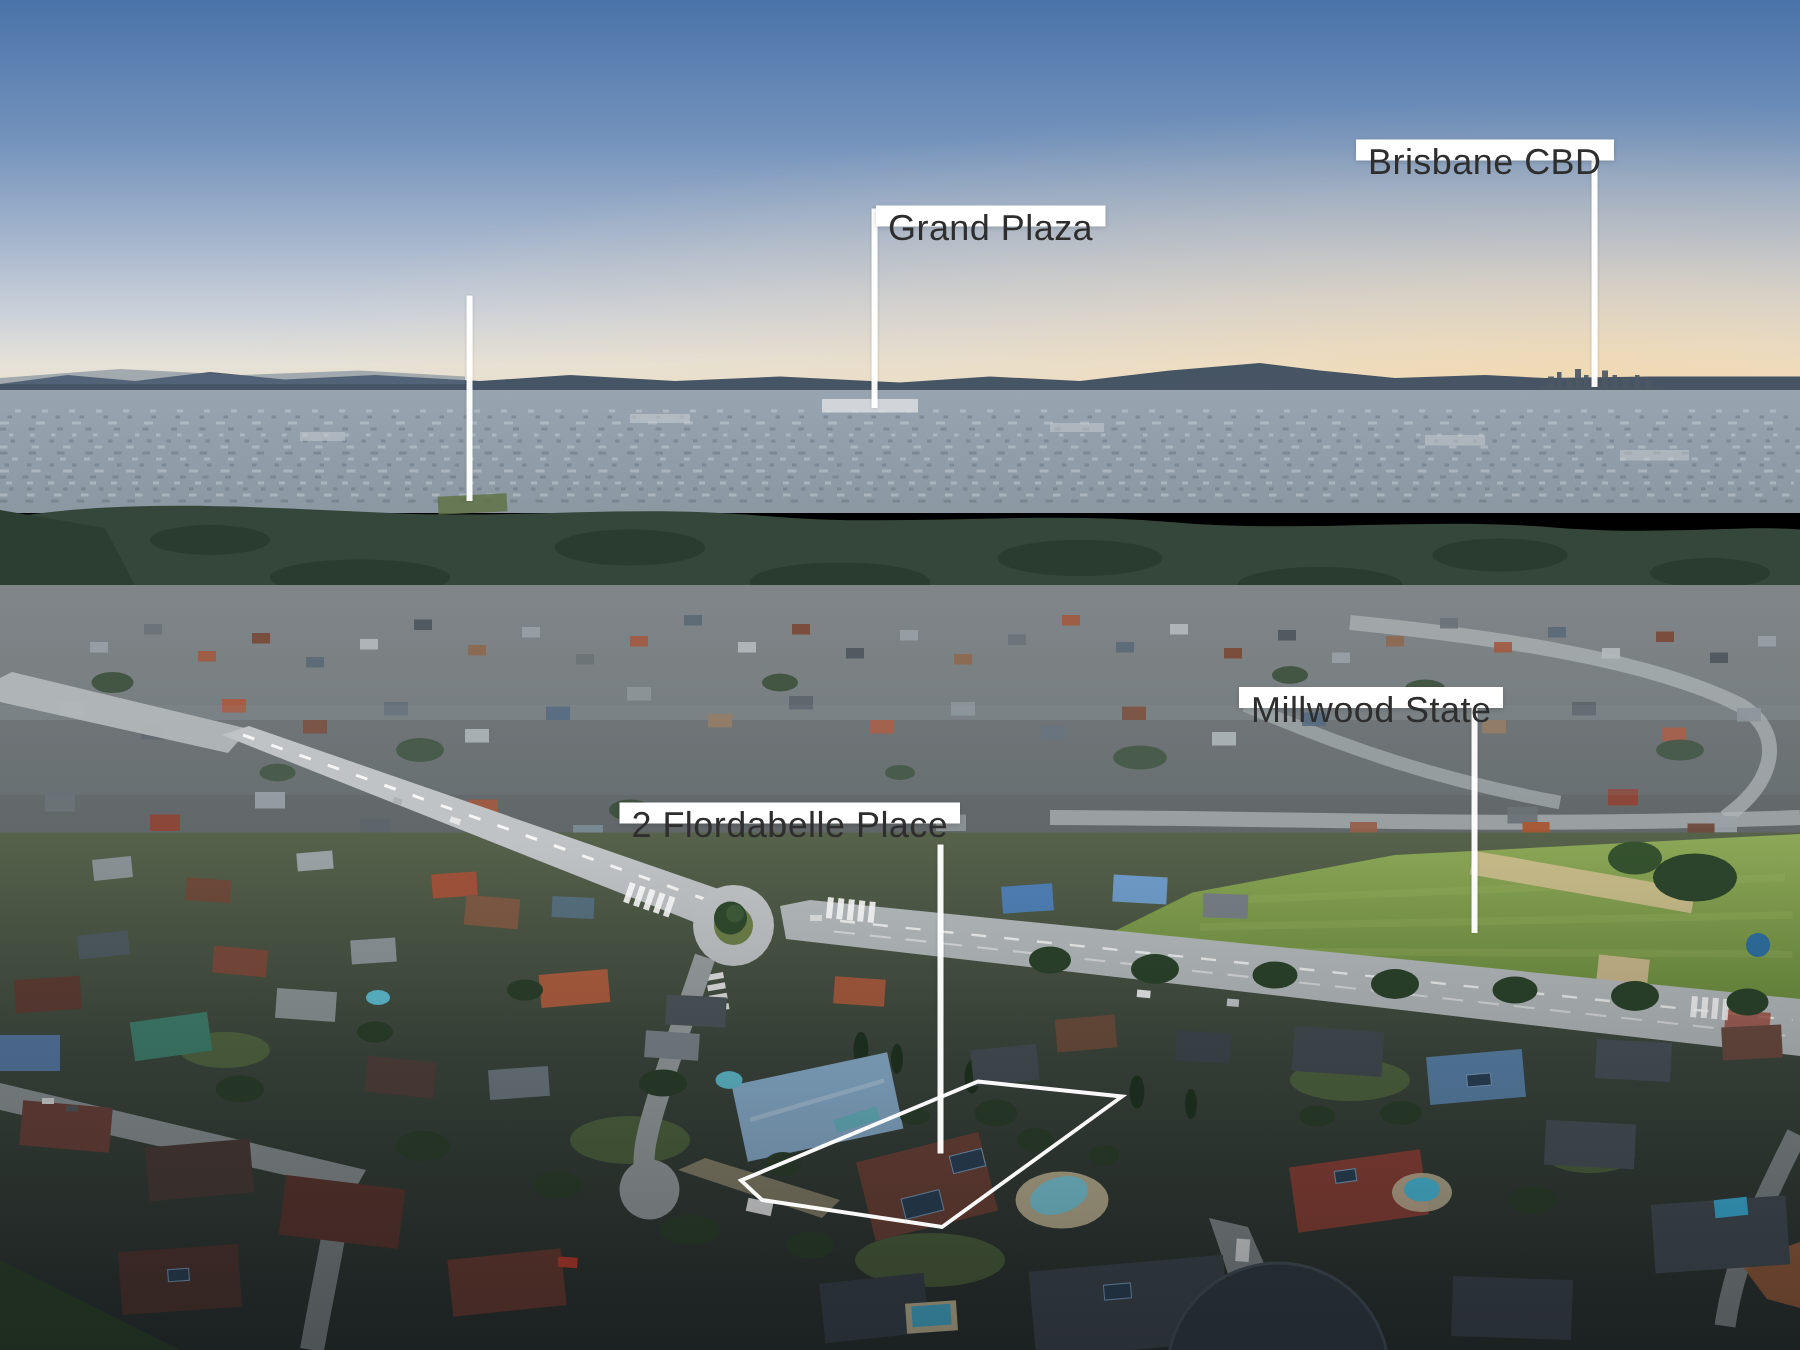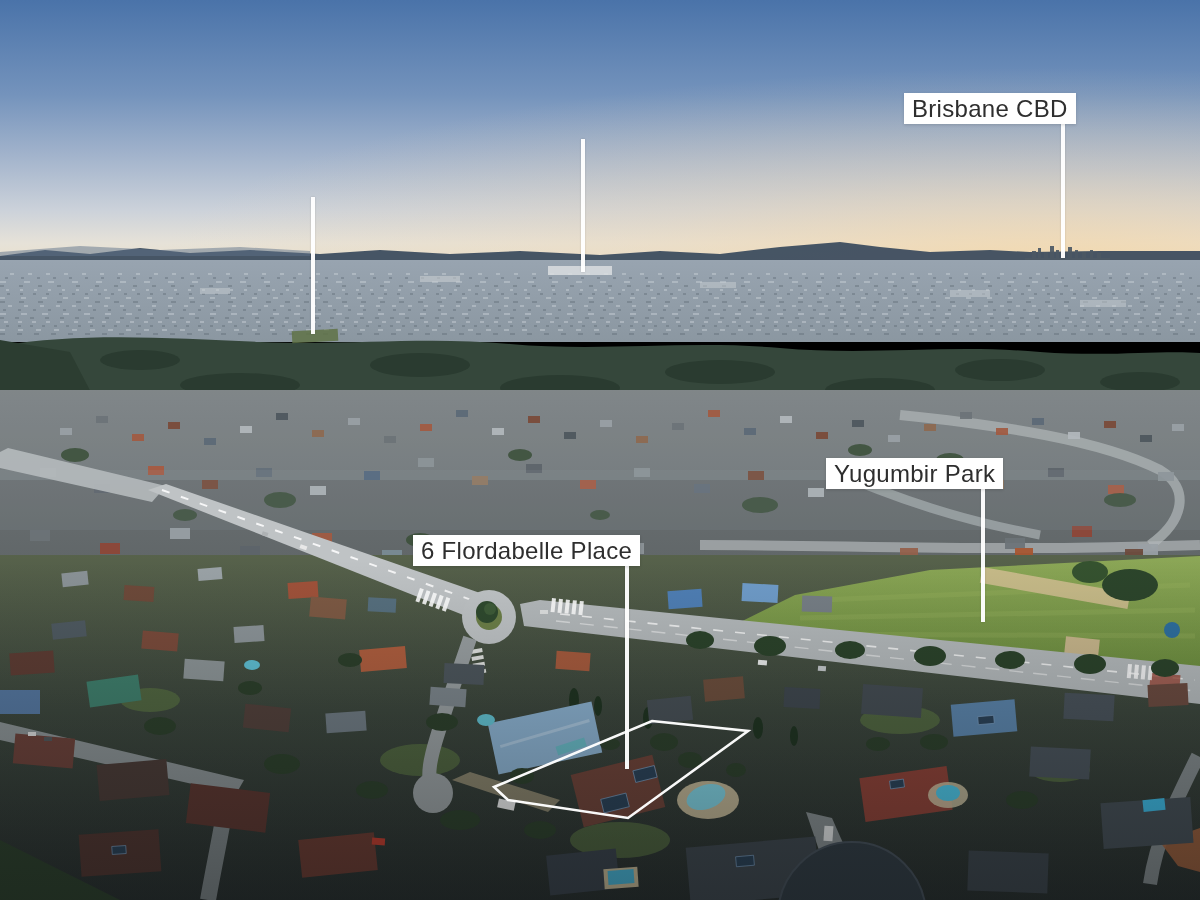--- a/index.html
+++ b/index.html
@@ -8,21 +8,21 @@
     font-family:"Liberation Sans",sans-serif;background:#000;
   }
   .scene{position:absolute;inset:0;}
   svg.photo{position:absolute;inset:0;width:100%;height:100%;display:block;}
   .leader{
     position:absolute;width:4px;background:rgba(255,255,255,.96);
     box-shadow:0 0 2px rgba(0,0,0,.18);
   }
   .callout{
     position:absolute;background:#ffffff;color:#2e2e2e;
-    font-size:24px;line-height:31px;height:31px;padding:0 8px;
+    font-size:24px;line-height:31px;height:14px;padding:0 8px;
     white-space:nowrap;letter-spacing:.3px;
     box-shadow:0 1px 3px rgba(0,0,0,.15);
   }
 </style>
 </head>
 <body>
 
 <div class="scene">
 
 <svg class="photo" viewBox="0 0 1200 900" preserveAspectRatio="none">
@@ -428,16 +428,17 @@
 
   <polygon points="652,721 748,731 628,818 508,800 494,787" fill="none" stroke="#ffffff" stroke-width="2.6" opacity=".97" stroke-linejoin="miter"></polygon>
 </svg>
 
   <div class="leader" style="left:311px;top:197px;height:137px"></div>
   <div class="leader" style="left:581px;top:139px;height:133px"></div>
   <div class="leader" style="left:1061px;top:95px;height:163px"></div>
   <div class="leader" style="left:981px;top:460px;height:162px"></div>
   <div class="leader" style="left:625px;top:563px;height:206px"></div>
 
+  <div class="callout" style="left:584px;top:137px">Grand Plaza</div>
   <div class="callout" style="left:904px;top:93px">Brisbane CBD</div>
-  <div class="callout" style="left:826px;top:458px">Yugumbir Park</div>
-  <div class="callout" style="left:413px;top:535px">6 Flordabelle Place</div>
+  <div class="callout" style="left:826px;top:458px">Millwood State</div>
+  <div class="callout" style="left:413px;top:535px">2 Flordabelle Place</div>
 </div>
 
 </body></html>

